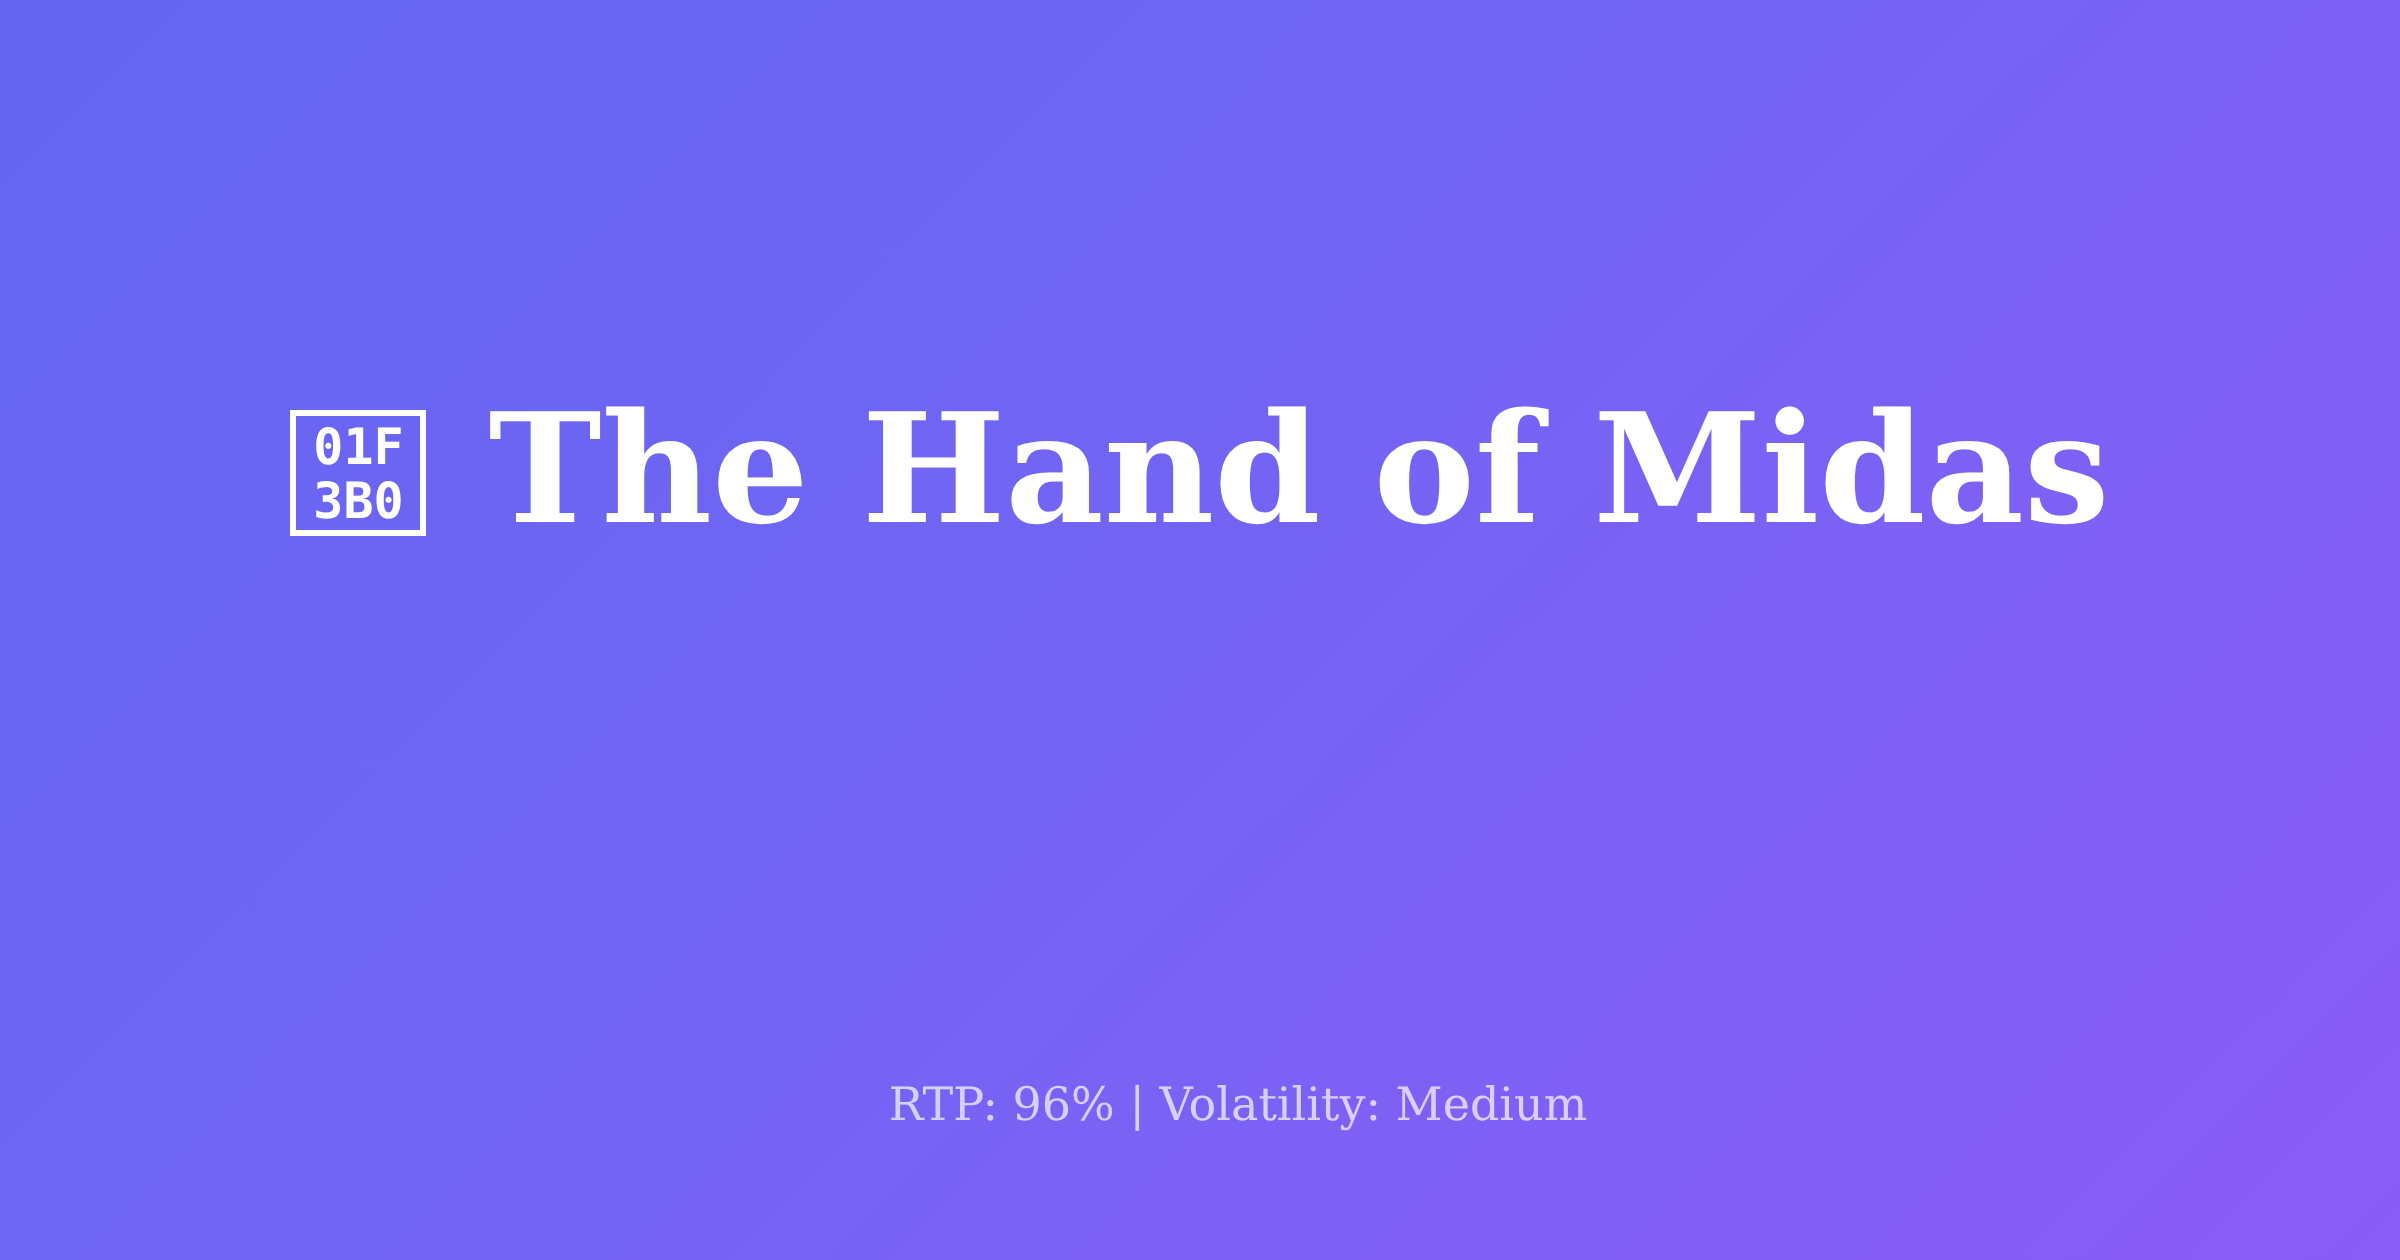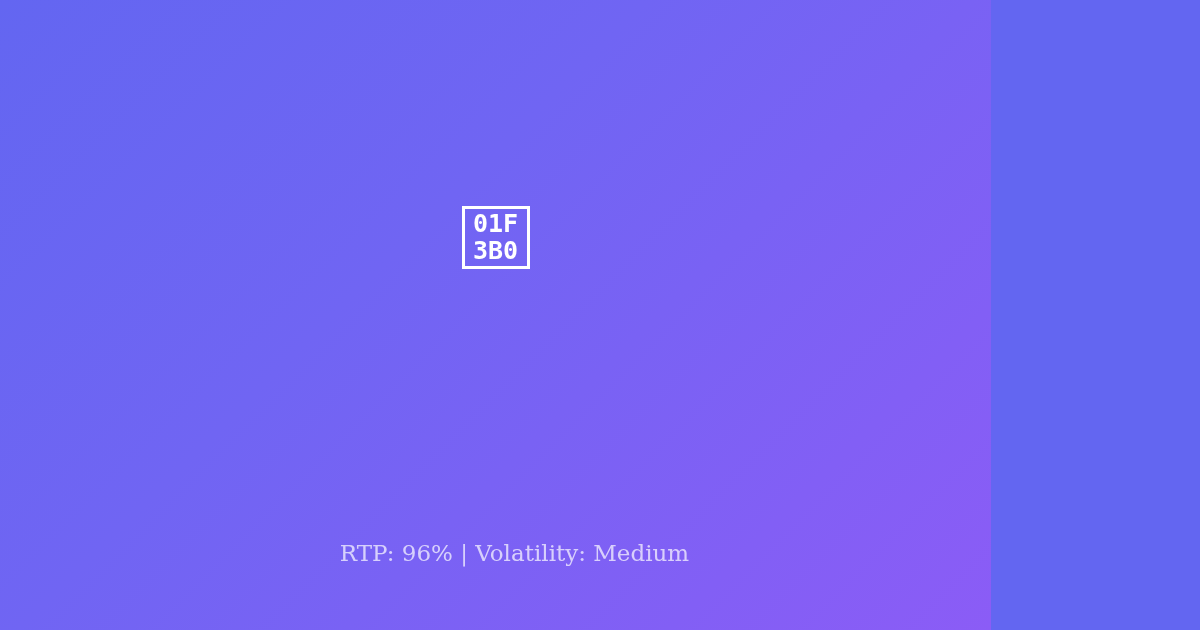--- a/index.html
+++ b/index.html
@@ -12,21 +12,21 @@
   }
 
   body {
     font-family: "DejaVu Serif", "Liberation Serif", serif;
     background: #6366f1;
   }
 
   #og-card {
     position: relative;
     box-sizing: border-box;
-    width: 991px;
+    width: 1200px;
     height: 630px;
     background: linear-gradient(135deg, #6366f1 0%, #7065f3 40%, #8b5cf6 100%);
     display: flex;
     flex-direction: column;
     align-items: center;
     overflow: hidden;
   }
 
   
   .card-body {
@@ -126,20 +126,21 @@
 
   <div class="card-body">
 
     <div class="title-row">
 
       <div class="tofu-glyph">
         <span>01F</span>
         <span>3B0</span>
       </div>
 
+      <h1 class="game-title">The Hand of Midas</h1>
 
     </div>
 
 
   </div>
 
   <div class="card-footer">
     <p class="meta-line">RTP: 96% | Volatility: Medium</p>
   </div>
 

